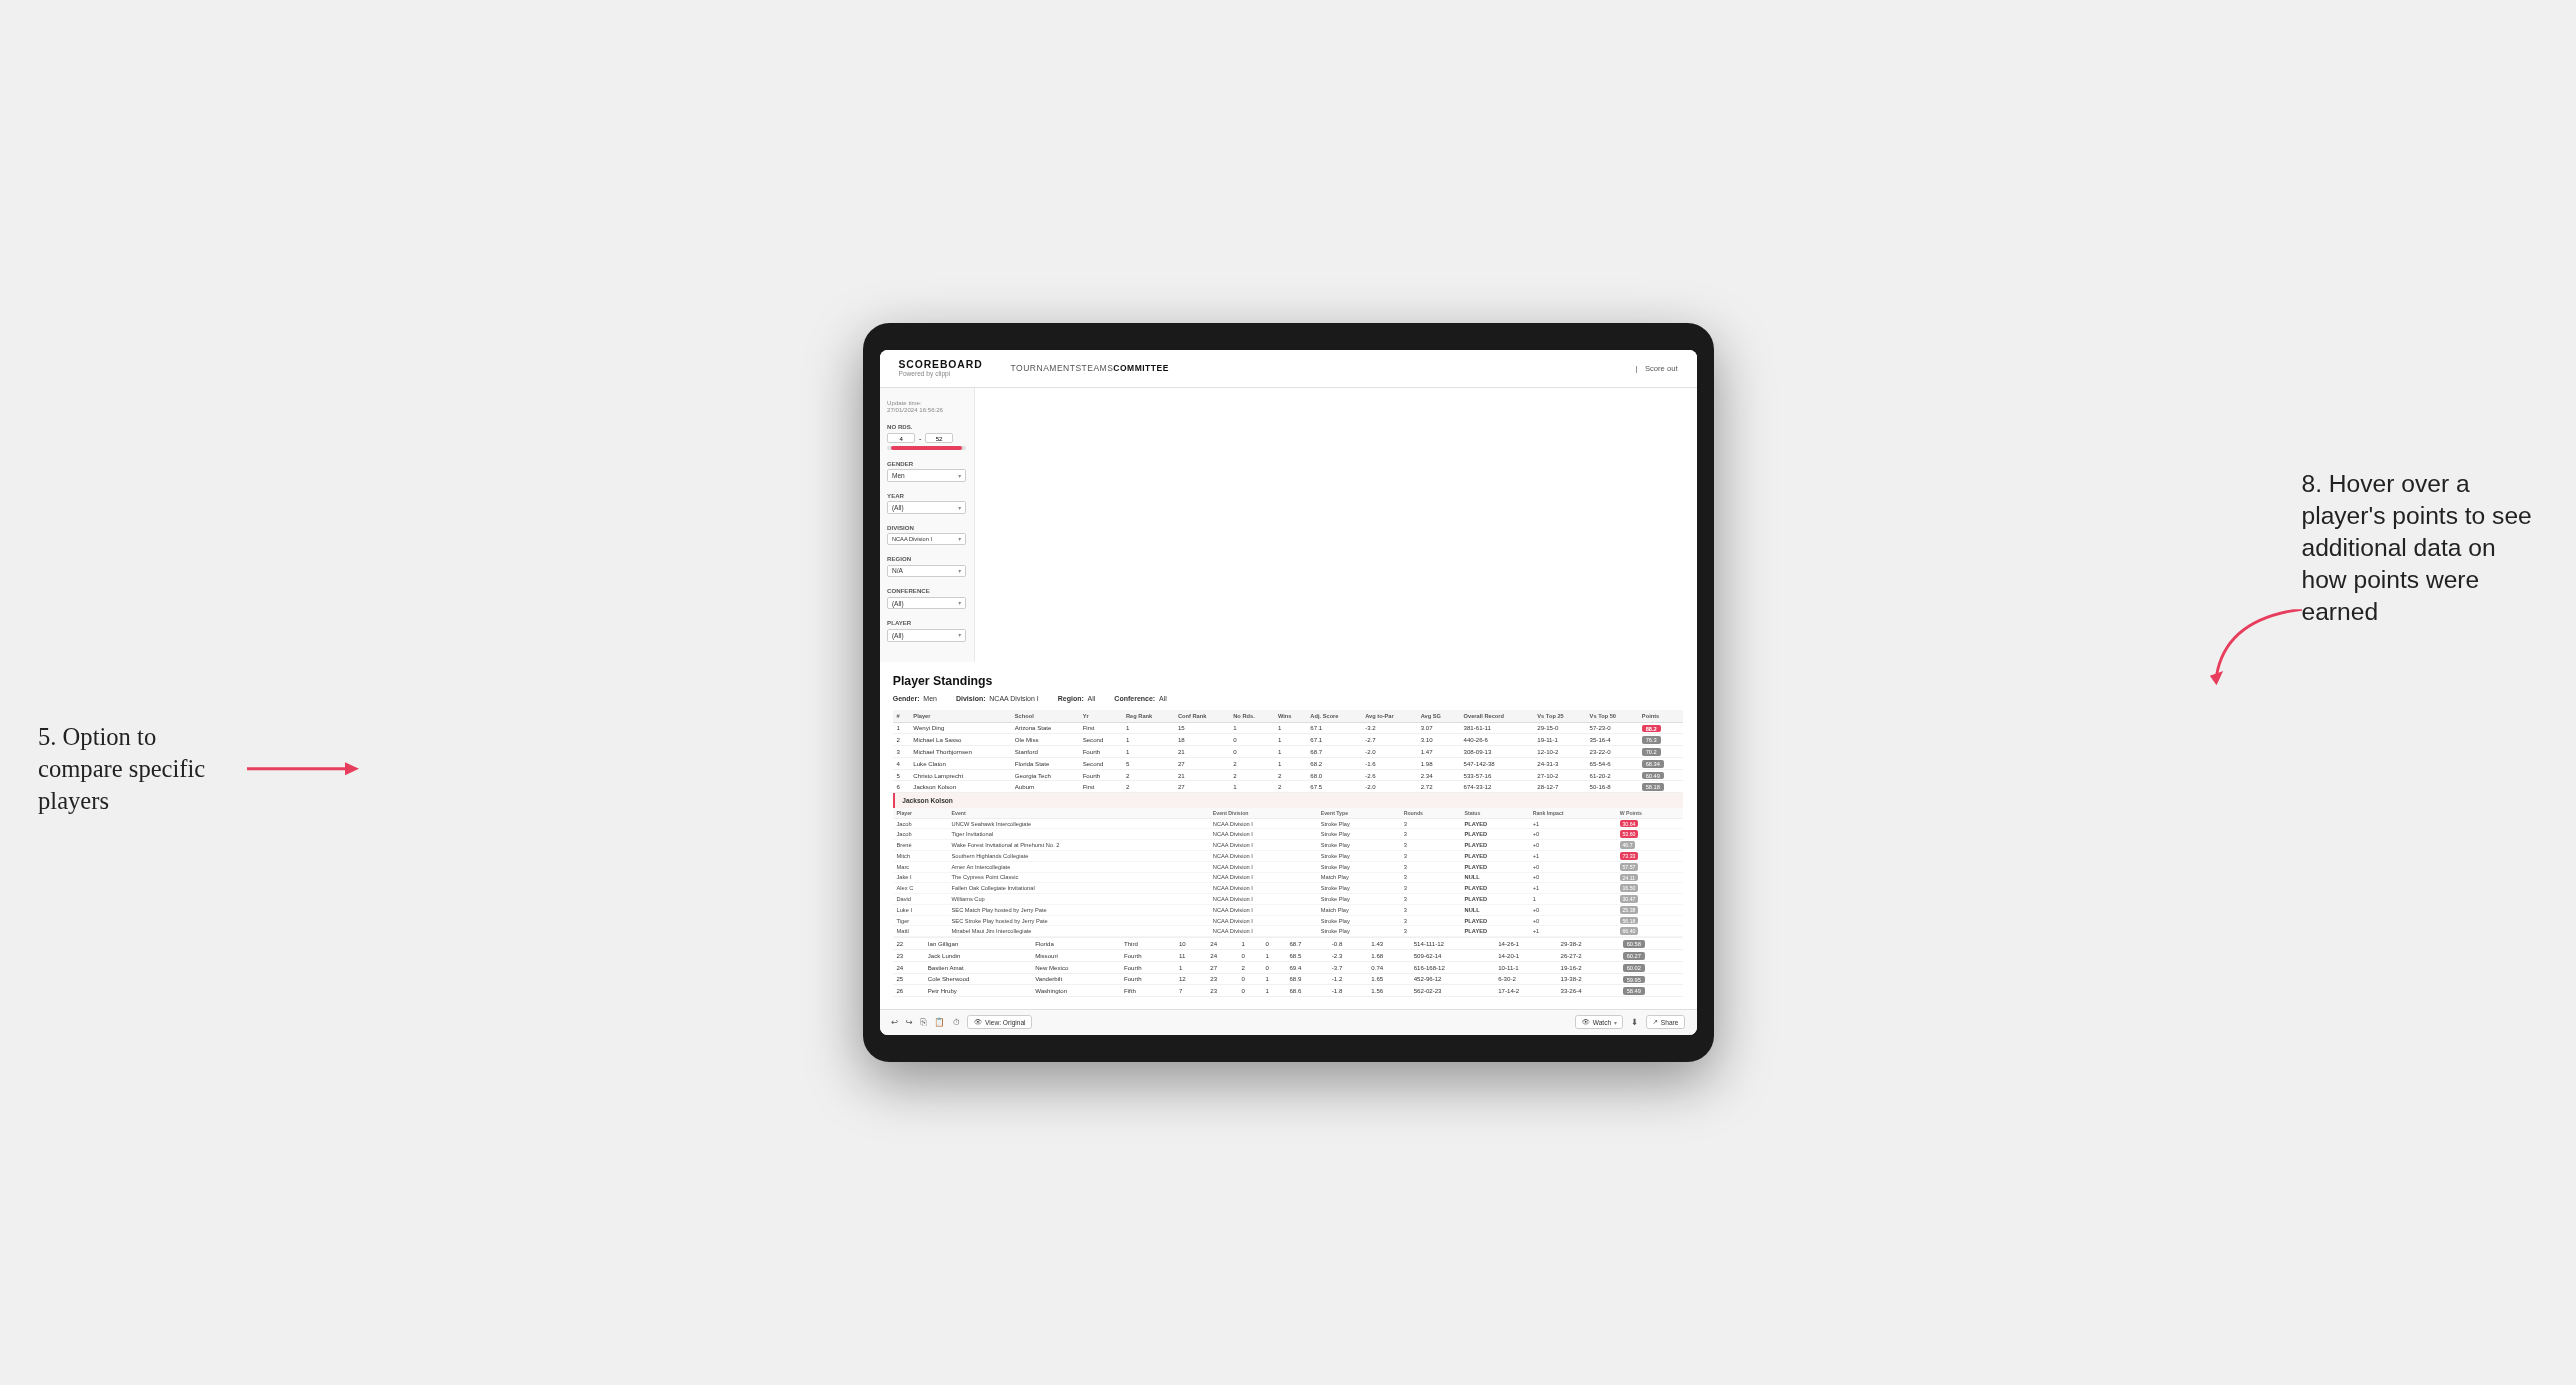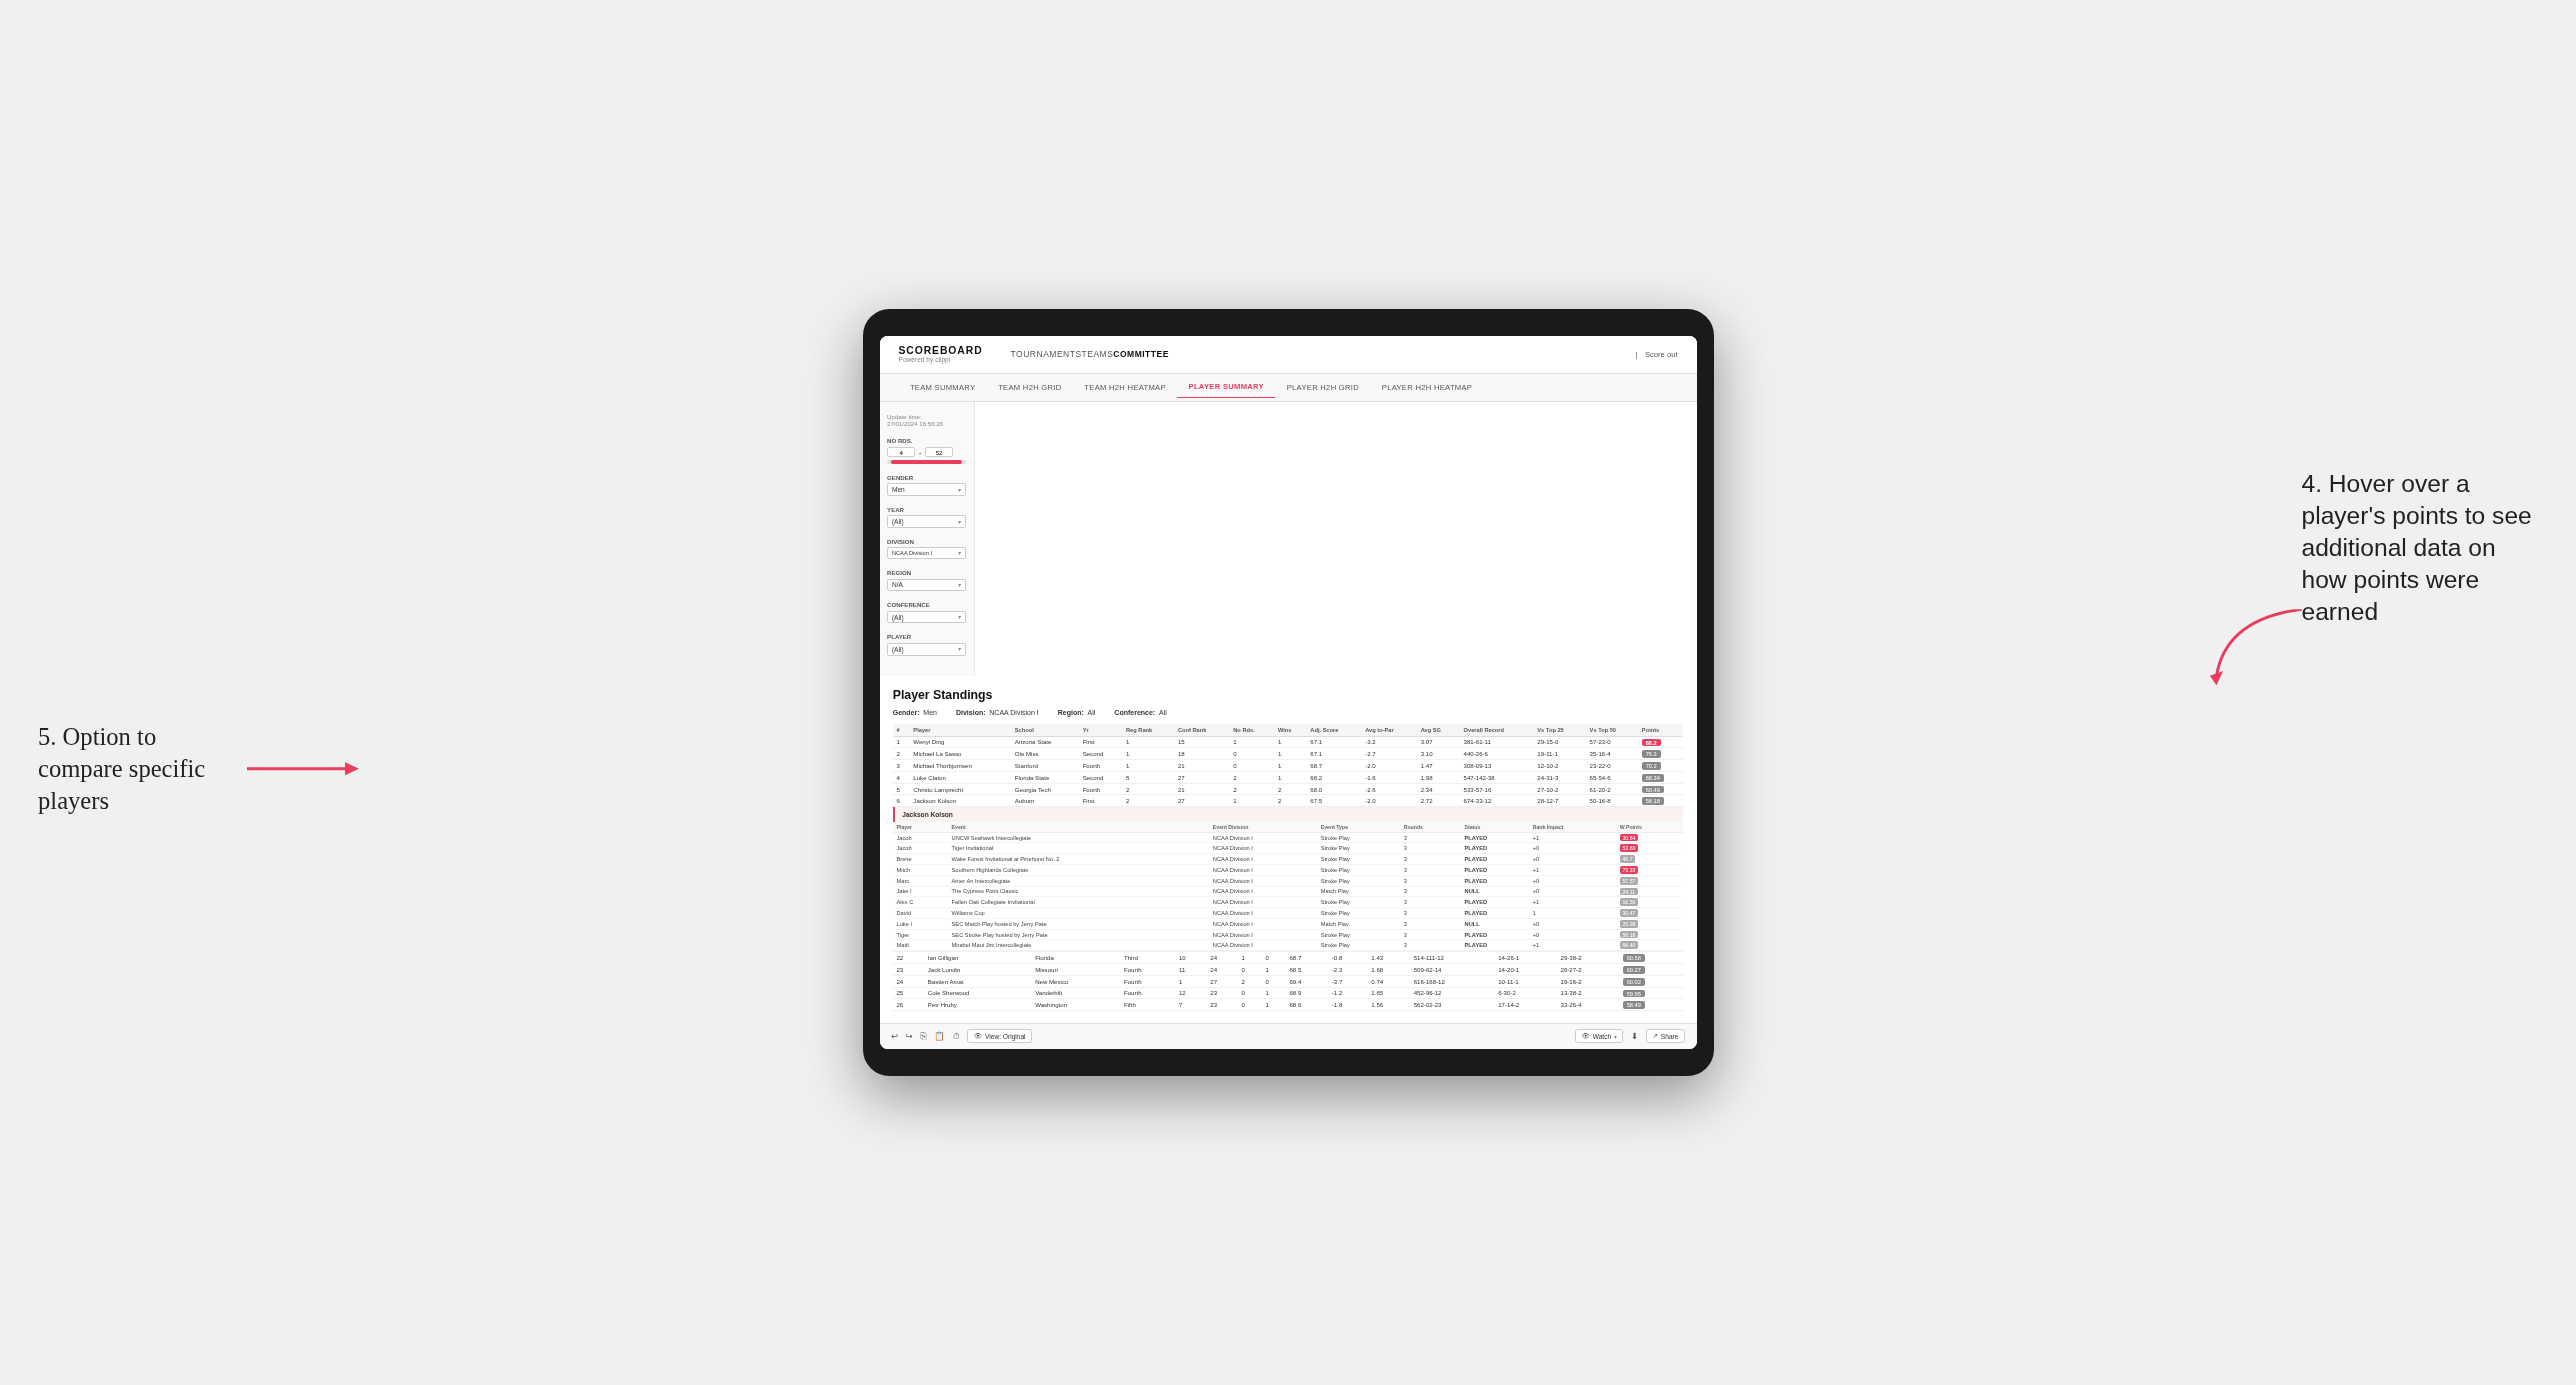--- a/index.html
+++ b/index.html
@@ -341,21 +341,21 @@
   <div style="position:absolute; left:0; top:50%; transform:translateY(30%); width:208px; z-index:10;font-family:Liberation Serif, serif;">
     <span class="annotation-text">5. Option to compare specific players</span>
     
     <svg style="position:absolute; right:-114px; top:50%; transform:translateY(-50%);" width="114" height="28" viewBox="0 0 120 30">
       <line x1="0" y1="15" x2="105" y2="15" stroke="#e83e5e" stroke-width="3"></line>
       <polygon points="105,8 120,15 105,22" fill="#e83e5e"></polygon>
     </svg>
   </div>
 
   <div style="position:absolute; right:-9.5px; top:50%; transform:translateY(-140%); width:246px; z-index:10;">
-    <span class="annotation-text">4. Hover over a player's points to see additional data on how points were earned</span>
+    <span class="annotation-text">8. Hover over a player's points to see additional data on how points were earned</span>
     
     <svg style="position:absolute; left:-95px; bottom:-57px;" width="95" height="76" viewBox="0 0 100 80">
       <path d="M100,0 Q20,10 10,70" stroke="#e83e5e" stroke-width="3" fill="none"></path>
       <polygon points="3,70 17,65 10,80" fill="#e83e5e"></polygon>
     </svg>
   </div>
 
   <div class="tablet-frame">
     <div class="tablet-screen">
 
@@ -368,28 +368,20 @@
           <span class="top-nav-link">TOURNAMENTS</span>
           <span class="top-nav-link">TEAMS</span>
           <span class="top-nav-link active">COMMITTEE</span>
         </div>
         <div class="top-nav-right">
           <span>|</span>
           <span>Score out</span>
         </div>
       </div>
 
-      <div class="sub-nav">
-        <span class="sub-nav-link">TEAM SUMMARY</span>
-        <span class="sub-nav-link">TEAM H2H GRID</span>
-        <span class="sub-nav-link">TEAM H2H HEATMAP</span>
-        <span class="sub-nav-link active">PLAYER SUMMARY</span>
-        <span class="sub-nav-link">PLAYER H2H GRID</span>
-        <span class="sub-nav-link">PLAYER H2H HEATMAP</span>
-      </div>
 
       <div class="main-content">
 
         <div class="sidebar">
           <div class="update-time">
             <div>Update time:</div>
             <div>27/01/2024 16:56:26</div>
           </div>
 
           <div class="sidebar-section">

